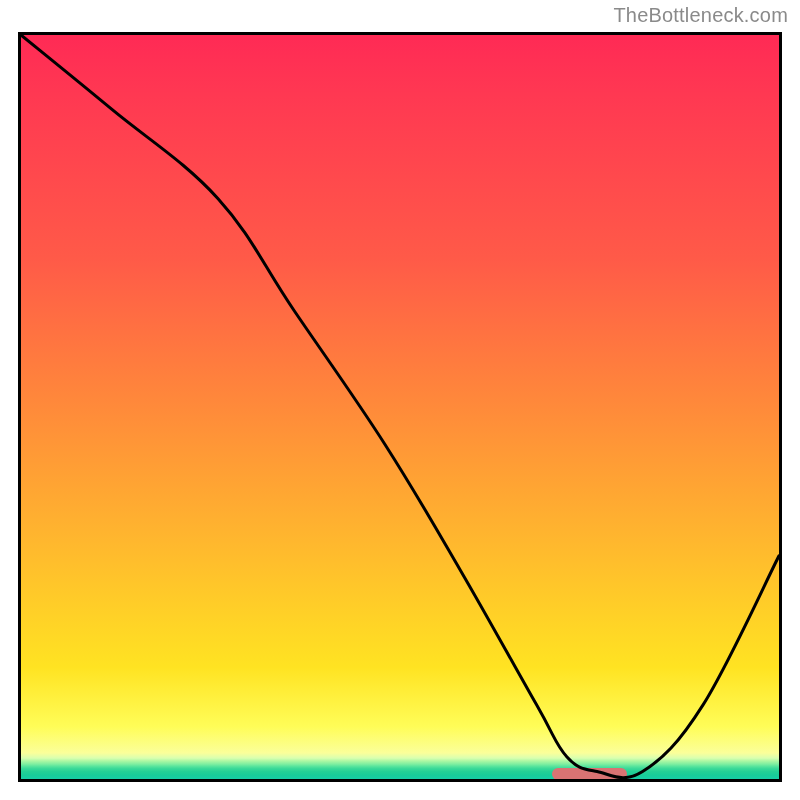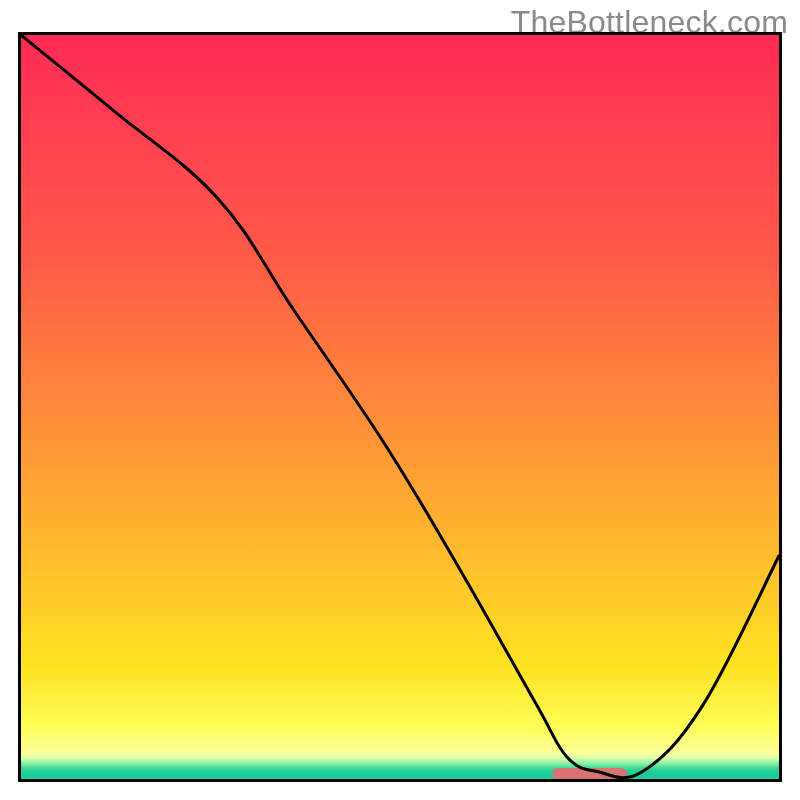--- a/index.html
+++ b/index.html
@@ -12,21 +12,21 @@
   }
   .wrap {
     position: relative;
     width: 800px;
     height: 800px;
   }
   .watermark {
     position: absolute;
     top: 4px;
     right: 12px;
-    font-size: 32px;
+    font-size: 20px;
     color: #8a8a8a;
     font-weight: 500;
     letter-spacing: 0.2px;
     text-align: center;
   }
   .frame {
     position: absolute;
     left: 18px;
     top: 32px;
     width: 764px;

